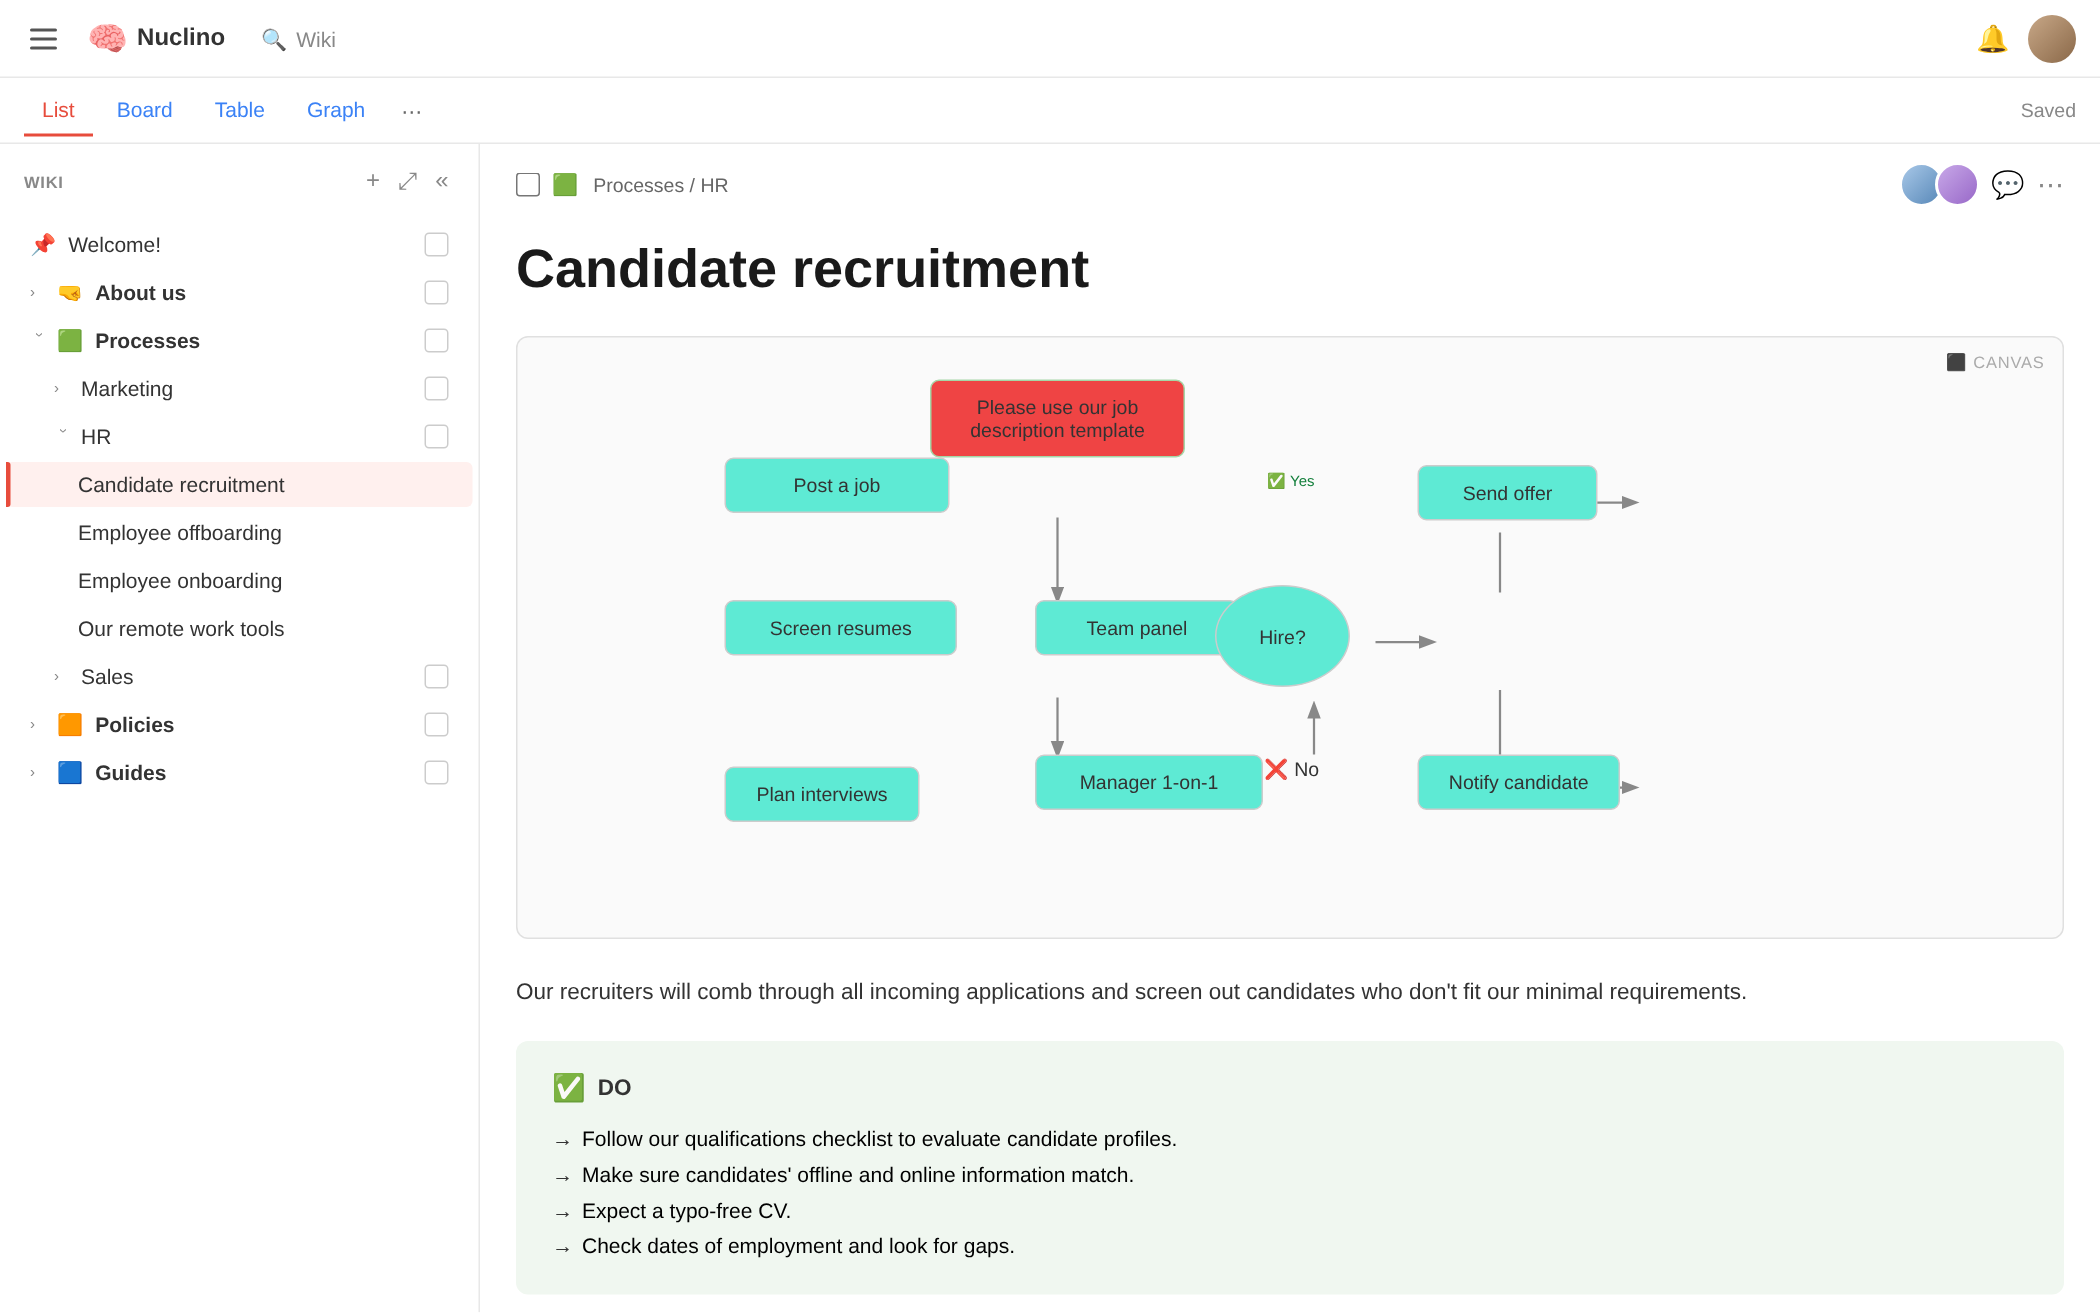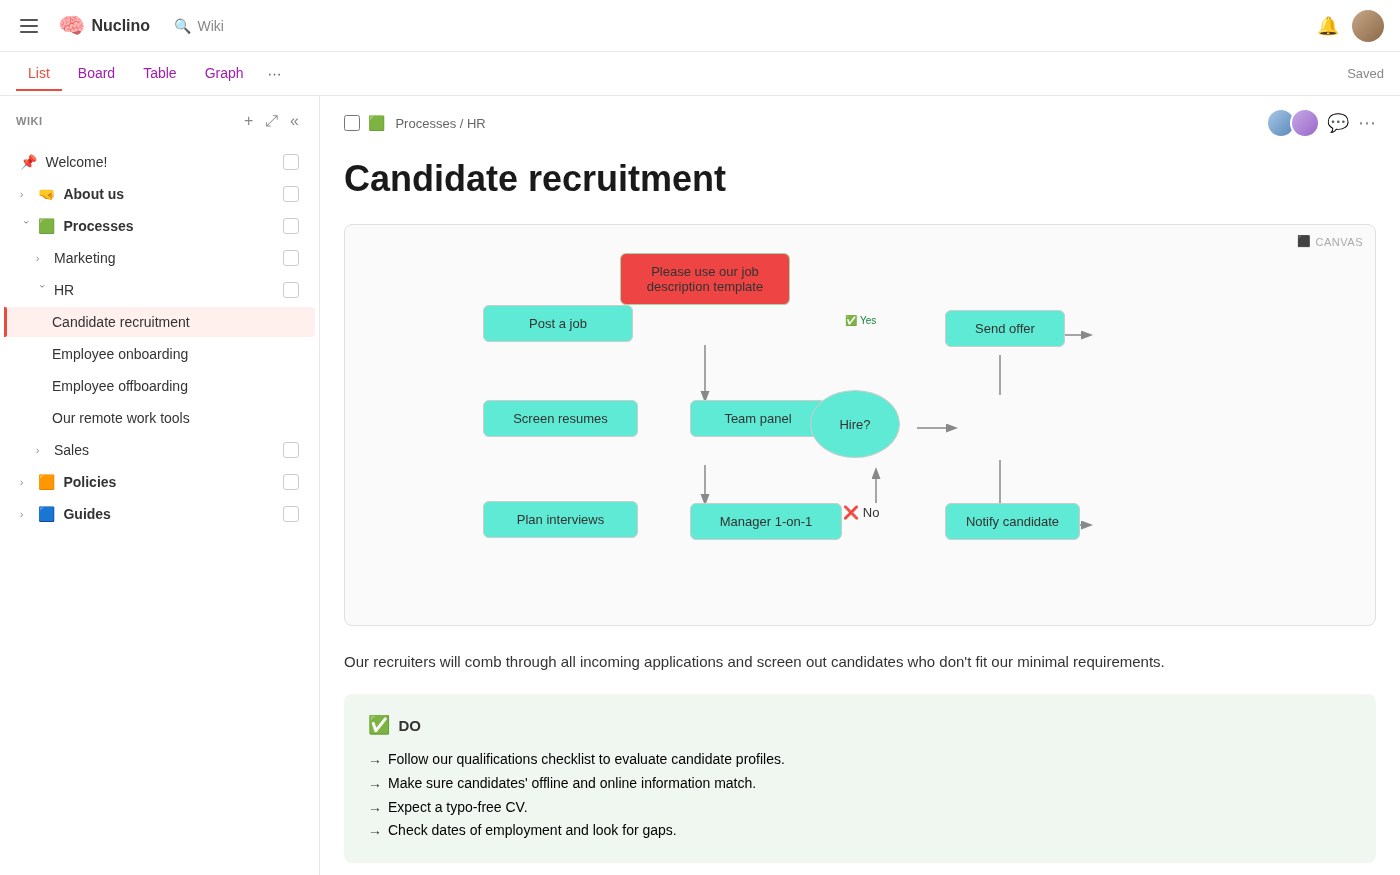--- a/index.html
+++ b/index.html
@@ -12,21 +12,21 @@
     .logo { display: flex; align-items: center; gap: 6px; }
     .logo-icon { color: #e74c3c; font-size: 22px; }
     .logo-text { font-size: 16px; font-weight: 600; color: #333; }
     .search-area { display: flex; align-items: center; gap: 6px; color: #888; font-size: 14px; cursor: pointer; padding: 4px 8px; border-radius: 4px; }
     .top-bar-right { margin-left: auto; display: flex; align-items: center; gap: 12px; }
     .bell-icon { font-size: 18px; color: #666; cursor: pointer; }
     .avatar-img { width: 32px; height: 32px; border-radius: 50%; background: linear-gradient(135deg, #c8a888, #8a6848); }
 
     
     .tabs-bar { display: flex; align-items: center; height: 44px; border-bottom: 1px solid #e8e8e8; padding: 0 16px; gap: 4px; flex-shrink: 0; }
-    .tab { padding: 8px 12px; font-size: 14px; color: #a21caf; cursor: pointer; border-bottom: 2px solid transparent; margin-bottom: -1px; }
+    .tab { padding: 8px 12px; font-size: 14px; color: #3b82f6; cursor: pointer; border-bottom: 2px solid transparent; margin-bottom: -1px; }
     .tab.active { color: #e74c3c; border-bottom-color: #e74c3c; font-weight: 500; }
     .tab-more { margin-left: 4px; color: #666; cursor: pointer; padding: 4px; }
     .tabs-right { margin-left: auto; font-size: 13px; color: #888; }
 
     
     .main { display: flex; flex: 1; overflow: hidden; }
 
     
     .sidebar { width: 320px; border-right: 1px solid #e8e8e8; display: flex; flex-direction: column; flex-shrink: 0; overflow-y: auto; }
     .sidebar-header { display: flex; align-items: center; padding: 12px 16px; gap: 8px; }
@@ -158,25 +158,25 @@
       <span class="chevron" style="transform:rotate(90deg); display:inline-block;">›</span>
       <span class="item-label">HR</span>
       <span class="item-check"></span>
     </div>
 
     <div class="sidebar-item indent2 active">
       <span class="item-label">Candidate recruitment</span>
     </div>
 
     <div class="sidebar-item indent2">
+      <span class="item-label">Employee offboarding</span>
+    </div>
+
+    <div class="sidebar-item indent2">
       <span class="item-label">Employee onboarding</span>
-    </div>
-
-    <div class="sidebar-item indent2">
-      <span class="item-label">Employee offboarding</span>
     </div>
 
     <div class="sidebar-item indent2">
       <span class="item-label">Our remote work tools</span>
     </div>
 
     <div class="sidebar-item indent1">
       <span class="chevron">›</span>
       <span class="item-label">Sales</span>
       <span class="item-check"></span>
@@ -266,21 +266,21 @@
           <div class="flow-node" style="left:445px; top:145px; width:90px; height:68px; border-radius:50%; display:flex; align-items:center; justify-content:center;">Hire?</div>
 
           <div style="position:absolute; left:480px; top:70px; font-size:10px; color:#15803d;">✅ Yes</div>
 
           <div class="flow-node" style="left:580px; top:65px; width:120px;">Send offer</div>
 
           <div style="position:absolute; left:478px; top:260px; font-size:13px; color:#333;">❌ No</div>
 
           <div class="flow-node" style="left:580px; top:258px; width:135px;">Notify candidate</div>
 
-          <div class="flow-node" style="left:118px; top:256px; width:155px;">Plan interviews</div>
+          <div class="flow-node" style="left:118px; top:266px; width:130px;">Plan interviews</div>
 
           <div class="flow-node" style="left:325px; top:258px; width:152px;">Manager 1-on-1</div>
         </div>
       </div>
 
       <p class="description-text">Our recruiters will comb through all incoming applications and screen out candidates who don't fit our minimal requirements.</p>
 
       <div class="do-block">
         <div class="do-header">
           <span class="do-check">✅</span>

